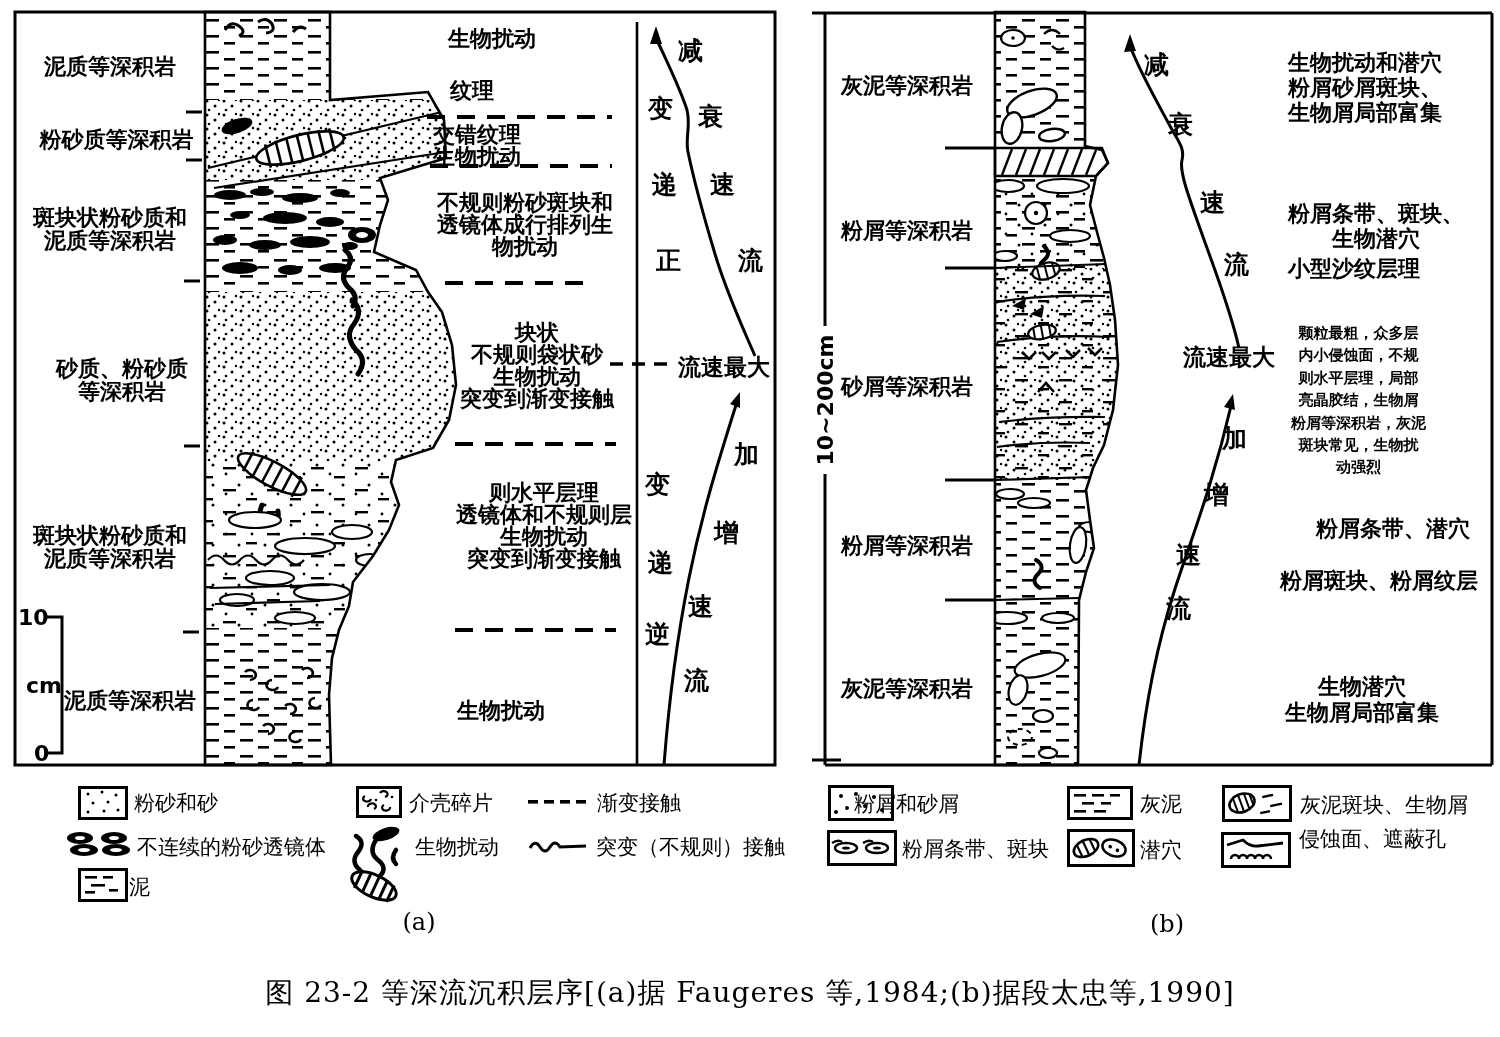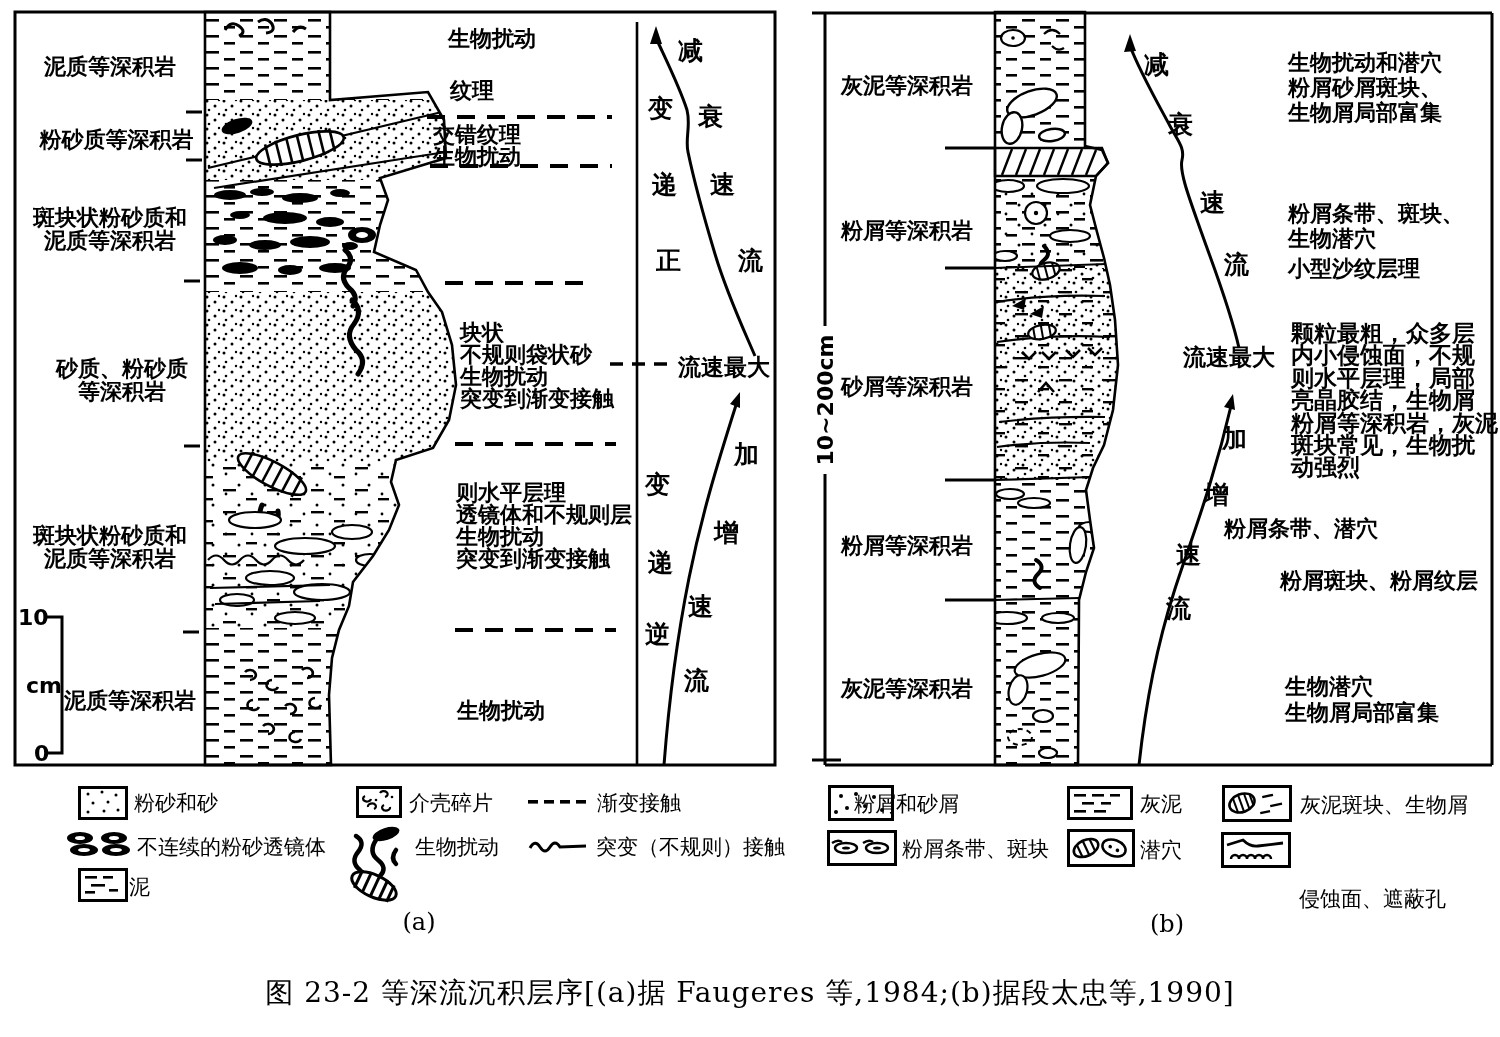--- a/index.html
+++ b/index.html
@@ -1,25 +1,25 @@
 <!DOCTYPE html>
 <html><head>
 <meta charset="utf-8">
 <style>
   html,body{margin:0;padding:0;background:#fff;}
   #stage{position:relative;width:1500px;height:1037px;background:#fff;overflow:hidden;
          font-family:"DejaVu Sans",sans-serif;color:#000;}
   svg.layer{position:absolute;left:0;top:0;}
   .t{position:absolute;font-weight:700;font-size:22px;line-height:23px;white-space:nowrap;color:#000;}
   .ctr{text-align:center;}
-  .blk span{display:block;}
+  .blk span{display:block;text-align:center;}
   .lh22 span{line-height:22px;}
   .lh25 span{line-height:25px;}
   .lh26 span{line-height:26px;}
-  .dense{font-size:23px;}
+  .dense{font-size:15px;}
   .dense span{line-height:22.4px;}
   .vchar{position:absolute;font-weight:700;font-size:25px;line-height:25px;}
   .vmax{position:absolute;font-weight:700;font-size:23px;line-height:23px;white-space:nowrap;}
   .rot{position:absolute;font-weight:700;font-size:22px;white-space:nowrap;
        transform:translate(-50%,-50%) rotate(-90deg);}
   .legend-label{position:absolute;font-weight:400;font-size:21px;line-height:23px;white-space:nowrap;}
   .tag{position:absolute;font-family:"DejaVu Serif",serif;font-size:24px;}
   #caption{position:absolute;left:0;top:974px;width:1500px;text-align:center;
            font-family:"DejaVu Serif",serif;font-size:28px;letter-spacing:1px;}
 </style>
@@ -342,20 +342,25 @@
   <div class="t" style="left:18px;top:606px;width:26px;text-align:right"><span>10</span></div>
   <div class="t" style="left:26px;top:674px"><span>cm</span></div>
   <div class="t" style="left:34px;top:742px"><span>0</span></div>
 
   <div class="t" style="left:448px;top:27px"><span>生物扰动</span></div>
   <div class="t" style="left:450px;top:79px"><span>纹理</span></div>
   <div class="t blk lh22" style="left:433px;top:124px">
     <span>交错纹理</span>
       <span>生物扰动</span>
     </div>
+  <div class="t blk lh22" style="left:437px;top:192px">
+    <span>不规则粉砂斑块和</span>
+      <span>透镜体成行排列生</span>
+      <span>物扰动</span>
+    </div>
   <div class="t blk lh22" style="left:460px;top:322px">
     <span>块状</span>
       <span>不规则袋状砂</span>
     <span>生物扰动</span>
       <span>突变到渐变接触</span>
     </div>
   <div class="t blk lh22" style="left:456px;top:482px">
     <span>则水平层理</span>
       <span>透镜体和不规则层</span>
     <span>生物扰动</span>
@@ -399,21 +404,21 @@
   <div class="t" style="left:1288px;top:257px"><span>小型沙纹层理</span></div>
   <div class="t blk dense" style="left:1291px;top:322px">
     <span>颗粒最粗，众多层</span>
       <span>内小侵蚀面，不规</span>
     <span>则水平层理，局部</span>
       <span>亮晶胶结，生物屑</span>
     <span>粉屑等深积岩，灰泥</span>
       <span>斑块常见，生物扰</span>
     <span>动强烈</span>
     </div>
-  <div class="t" style="left:1224px;top:517px"><span>粉屑条带、潜穴</span></div>
+  <div class="t" style="left:1316px;top:517px"><span>粉屑条带、潜穴</span></div>
   <div class="t" style="left:1280px;top:569px"><span>粉屑斑块、粉屑纹层</span></div>
   <div class="t blk lh26" style="left:1285px;top:674px">
     <span>生物潜穴</span>
       <span>生物屑局部富集</span>
     </div>
 
   <span class="vchar" style="left:1144px;top:52px">减</span>
   <span class="vchar" style="left:1168px;top:112px">衰</span>
   <span class="vchar" style="left:1200px;top:190px">速</span>
   <span class="vchar" style="left:1224px;top:252px">流</span>
@@ -594,18 +599,18 @@
         <circle cx="4" cy="1" r="1.8"></circle>
     </g>
   </svg>
   <span class="legend-label" style="left:1140px;top:839px">潜穴</span>
 
   <svg class="layer" style="left:1221px;top:832px" width="70" height="36">
     <rect x="1.5" y="1.5" width="67" height="33" fill="#fff" stroke="#000" stroke-width="3"></rect>
     <path d="M6,13 L22,8 q7,7 15,6 L62,11" fill="none" stroke="#000" stroke-width="2.8"></path>
     <path d="M10,27 a4,4 0 0 1 8,0 a4,4 0 0 1 8,0 a4,4 0 0 1 8,0 a4,4 0 0 1 8,0 a4,4 0 0 1 8,0" fill="none" stroke="#000" stroke-width="2.5"></path>
   </svg>
-  <span class="legend-label" style="left:1299px;top:888px">侵蚀面、遮蔽孔</span>
+  <span class="legend-label" style="left:1299px;top:828px">侵蚀面、遮蔽孔</span>
 
   <div class="tag" style="left:1145px;top:910px;width:44px;text-align:center">(b)</div>
 
   <div id="caption">图 23-2  等深流沉积层序[(a)据 Faugeres 等,1984;(b)据段太忠等,1990]</div>
 </div>
 
 </body></html>

